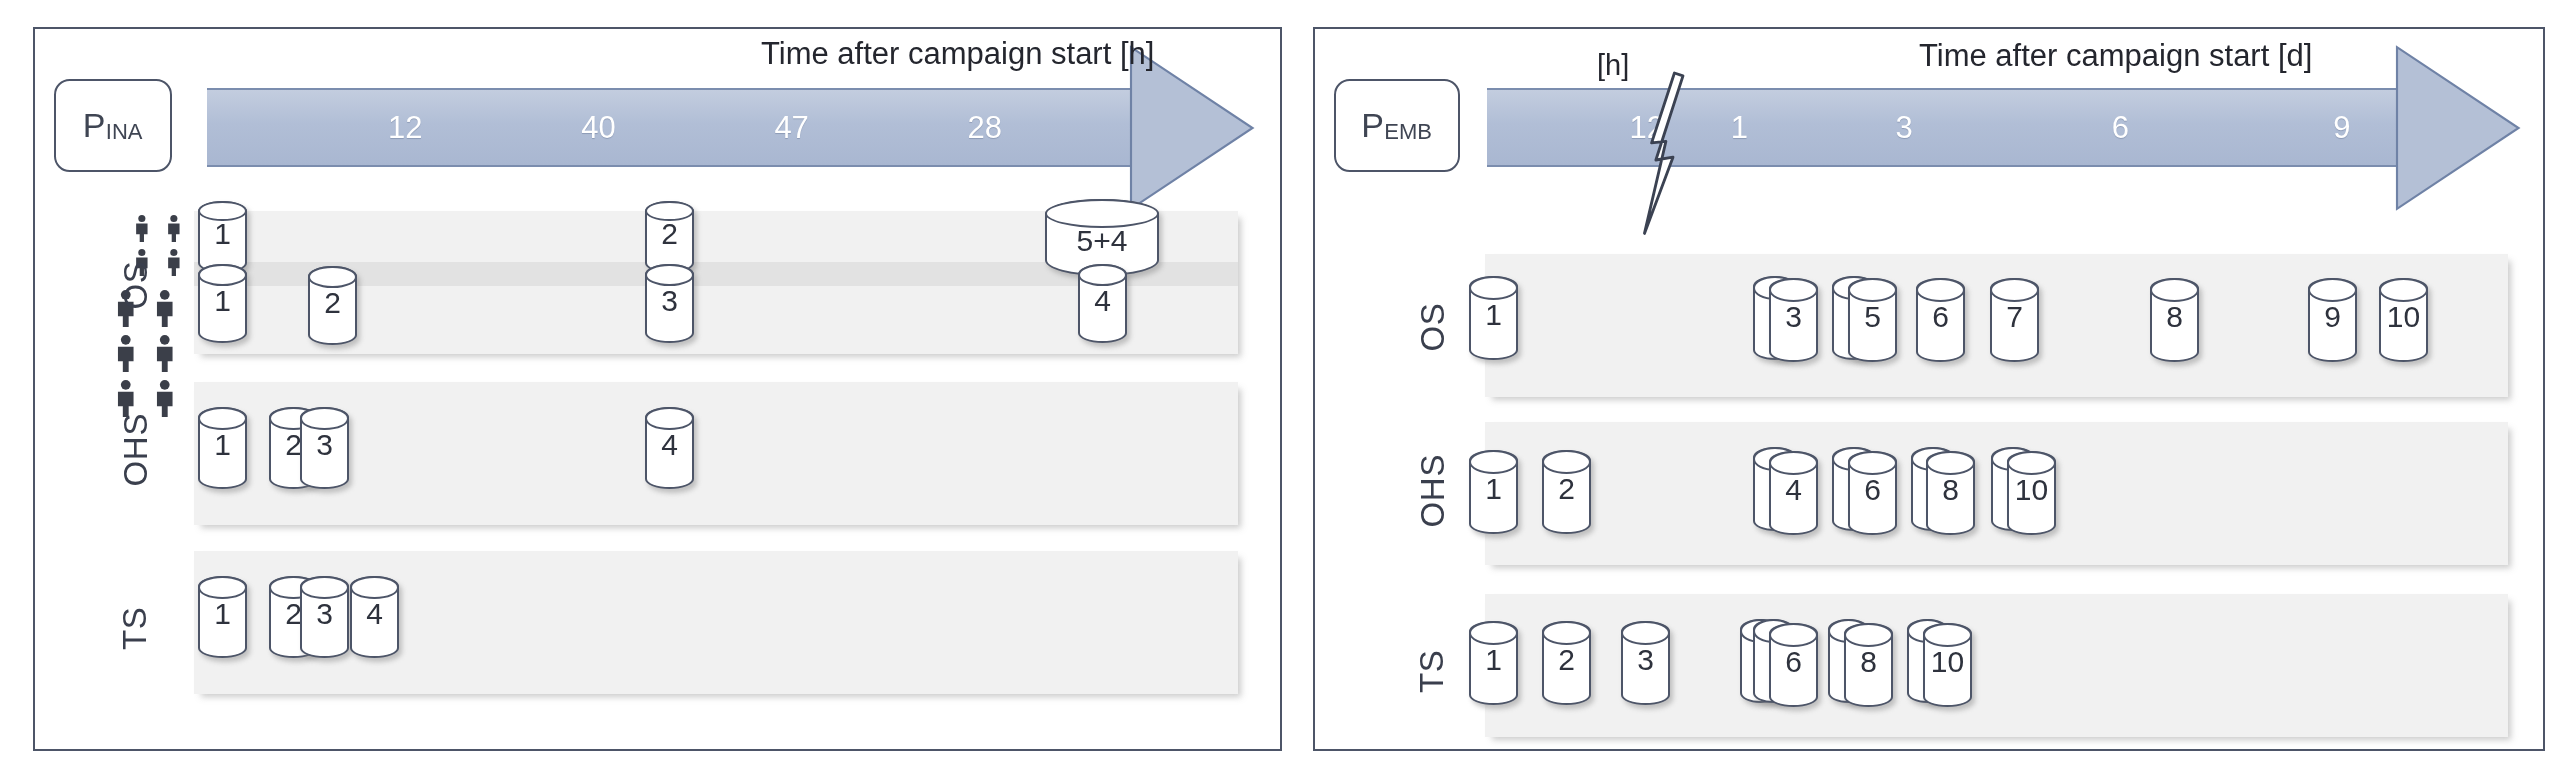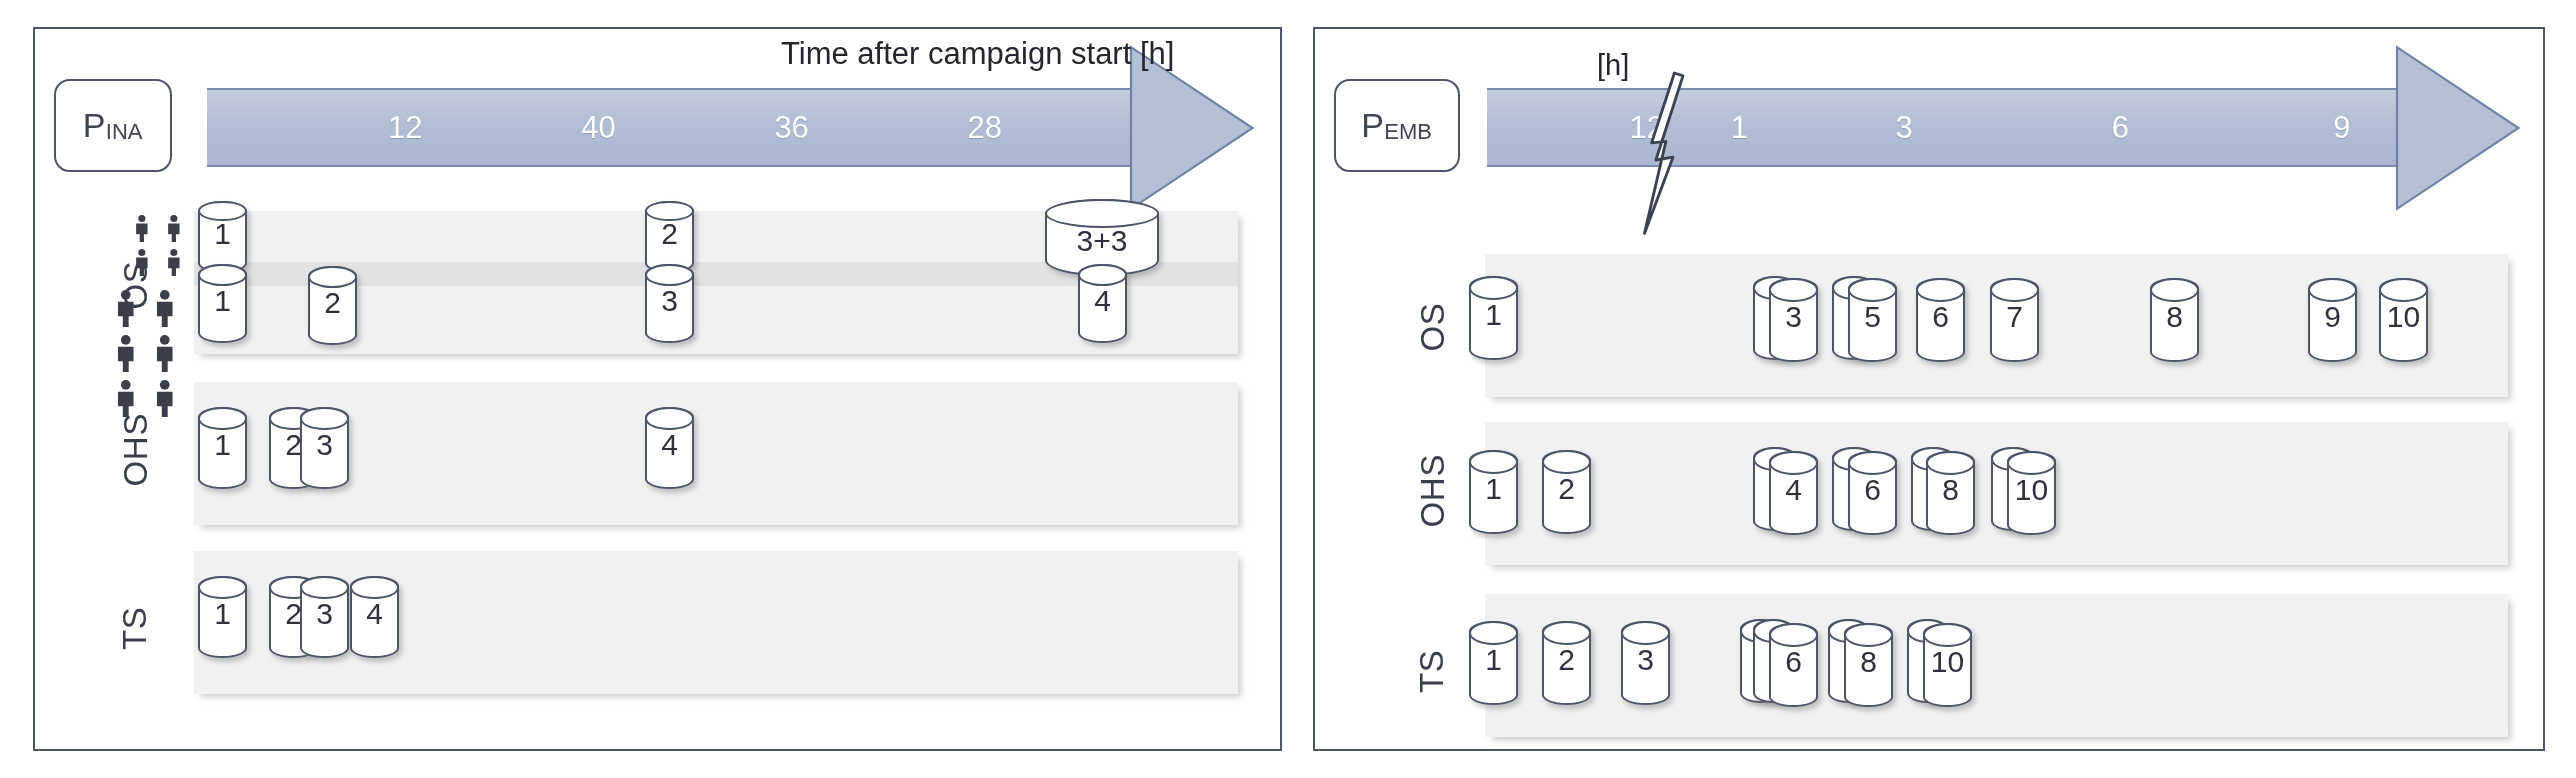--- a/index.html
+++ b/index.html
@@ -141,25 +141,25 @@
   <div class="arrow-wrap" style="left:172px;top:59px;width:1044px;height:79px;">
     <div class="arrow-body" style="width:930px;"></div>
     <div class="arrow-head" style="left:930px;border-top:60px solid transparent;border-bottom:60px solid transparent;border-left:113px solid #b4c0d6;"></div>
     <div class="arrow-head" style="left:930px;border-top:60px solid transparent;border-bottom:60px solid transparent;border-left:113px solid transparent;"></div>
     <svg style="position:absolute;left:924px;top:-41px;width:123px;height:162px;overflow:visible;" viewBox="0 0 172 226" width="123" height="162">
       <polygon points="0,0 0,226 170,113" fill="#b4c0d6" stroke="#6f82a6" stroke-width="3"></polygon>
     </svg>
     <div class="arrow-ticks">
       <div class="arrow-tick" style="left:19%;">12</div>
       <div class="arrow-tick" style="left:37.5%;">40</div>
-      <div class="arrow-tick" style="left:56%;">36</div>
+      <div class="arrow-tick" style="left:56%;">47</div>
       <div class="arrow-tick" style="left:74.5%;">28</div>
     </div>
   </div>
-  <div class="arrow-caption" style="left:746px;top:7.2px;text-align:center;">Time after campaign start [h]</div>
+  <div class="arrow-caption" style="left:726px;top:7.2px;text-align:center;">Time after campaign start [h]</div>
 
   <div class="people-group" style="left:90px;top:185px;width:86px;height:186px;">
     <span class="person" style="left:9.3px;top:0px;">
       <svg width="15.7" height="29" viewBox="0 0 22 40">
           <circle cx="11" cy="6" r="5" fill="#3b3f49"></circle>
           <path d="M3 13h16v15h-5v11h-6V28H3z" fill="#3b3f49"></path>
         </svg>
     </span>
     <span class="person" style="left:41px;top:0px;">
       <svg width="15.7" height="29" viewBox="0 0 22 40">
@@ -231,21 +231,21 @@
   <div class="cyl" style="left:273px;top:237px;width:49px;height:79px;">
     <span class="cyl-text">2</span>
   </div>
   <div class="cyl" style="left:610px;top:172px;width:49px;height:72px;">
     <span class="cyl-text">2</span>
   </div>
   <div class="cyl" style="left:610px;top:235px;width:49px;height:79px;">
     <span class="cyl-text">3</span>
   </div>
   <div class="cyl wide" style="left:1010px;top:170px;width:114px;height:77px;">
-    <span class="cyl-text">3+3</span>
+    <span class="cyl-text">5+4</span>
   </div>
   <div class="cyl" style="left:1043px;top:235px;width:49px;height:79px;">
     <span class="cyl-text">4</span>
   </div>
 
   <div class="lane" style="left:159px;top:353px;width:1044px;height:143px;"></div>
   <div class="lane-label" style="left:72px;top:410px;width:57px;">OHS</div>
 
   <div class="cyl" style="left:163px;top:378px;width:49px;height:82px;">
     <span class="cyl-text">1</span>
@@ -296,20 +296,21 @@
       <div class="arrow-tick" style="left:61.5%;">6</div>
       <div class="arrow-tick" style="left:83%;">9</div>
     </div>
   </div>
 
   <svg class="bolt" style="left:315px;top:44px;width:86px;height:164px;overflow:visible;" viewBox="0 0 120 230" width="86" height="164">
     <polygon points="62,0 30,98 50,96 20,225 60,118 36,122 74,4" fill="#ffffff" stroke="#3b4252" stroke-width="4" stroke-linejoin="round"></polygon>
   </svg>
 
   <div class="unit-caption" style="left:282px;top:20px;">[h]</div>
+  <div class="arrow-caption" style="left:604px;top:8.6px;">Time after campaign start [d]</div>
 
   <div class="lane" style="left:170px;top:225px;width:1023px;height:143px;"></div>
   <div class="lane-label" style="left:96px;top:282px;width:43px;">OS</div>
 
   <div class="cyl" style="left:154px;top:247px;width:49px;height:84px;">
     <span class="cyl-text">1</span>
   </div>
   <div class="cyl" style="left:438px;top:247px;width:44px;height:84px;"></div>
   <div class="cyl" style="left:454px;top:249px;width:49px;height:84px;">
     <span class="cyl-text">3</span>

